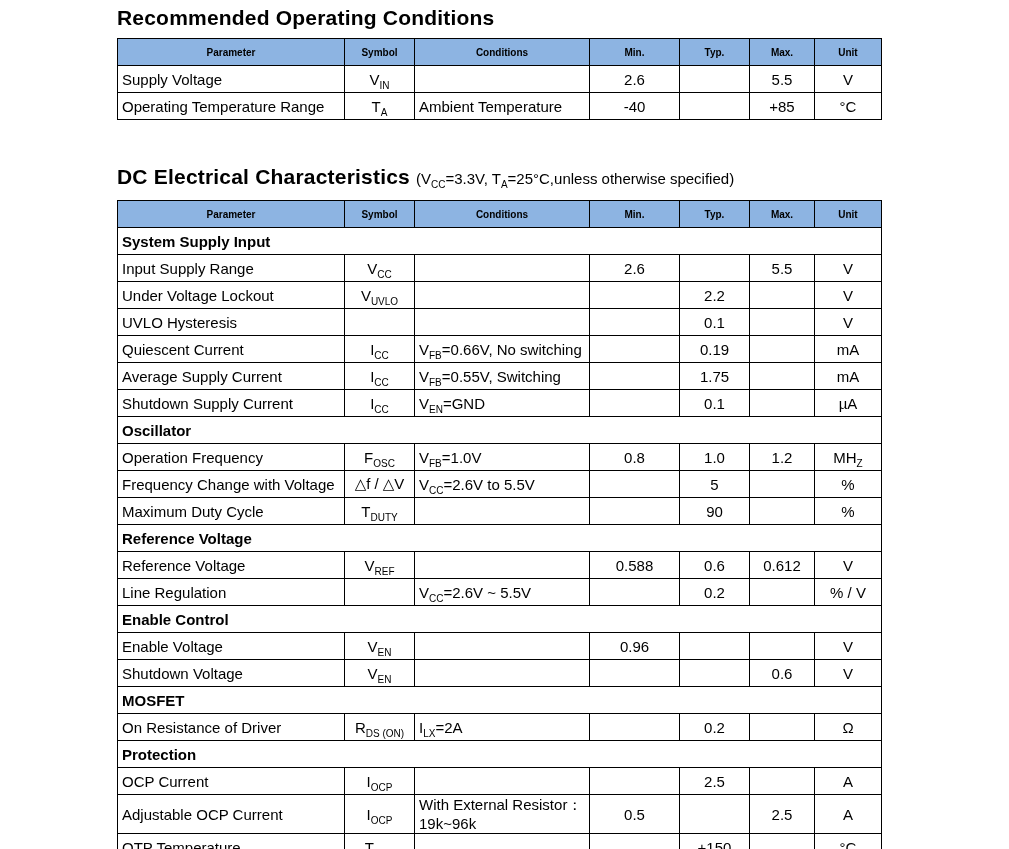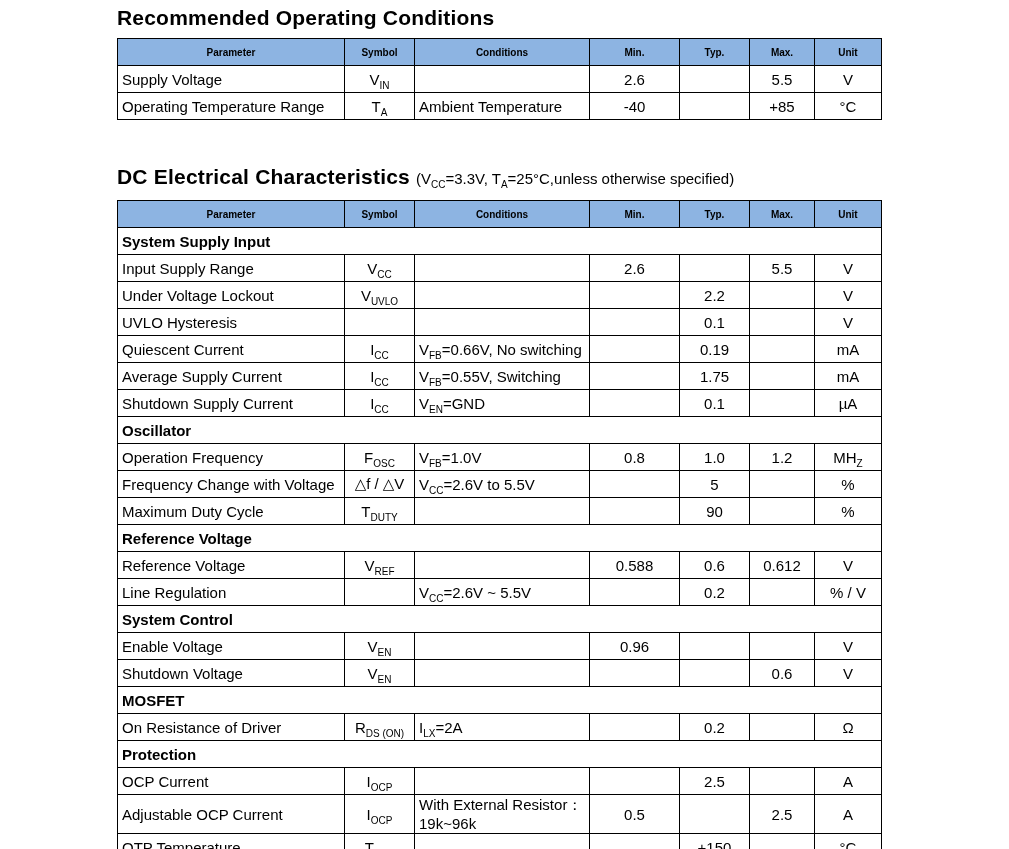--- a/index.html
+++ b/index.html
@@ -253,21 +253,21 @@
         <tr>
           <td class="left">Line Regulation</td>
           <td class="center"></td>
           <td class="left">V<sub>CC</sub>=2.6V ~ 5.5V</td>
           <td class="center"></td>
           <td class="center">0.2</td>
           <td class="center"></td>
           <td class="center">% / V</td>
         </tr>
         <tr>
-          <td colspan="7" class="section">System Control</td>
+          <td colspan="7" class="section">Enable Control</td>
         </tr>
         <tr>
           <td class="left">Enable Voltage</td>
           <td class="center">V<sub>EN</sub></td>
           <td class="left"></td>
           <td class="center">0.96</td>
           <td class="center"></td>
           <td class="center"></td>
           <td class="center">V</td>
         </tr>

